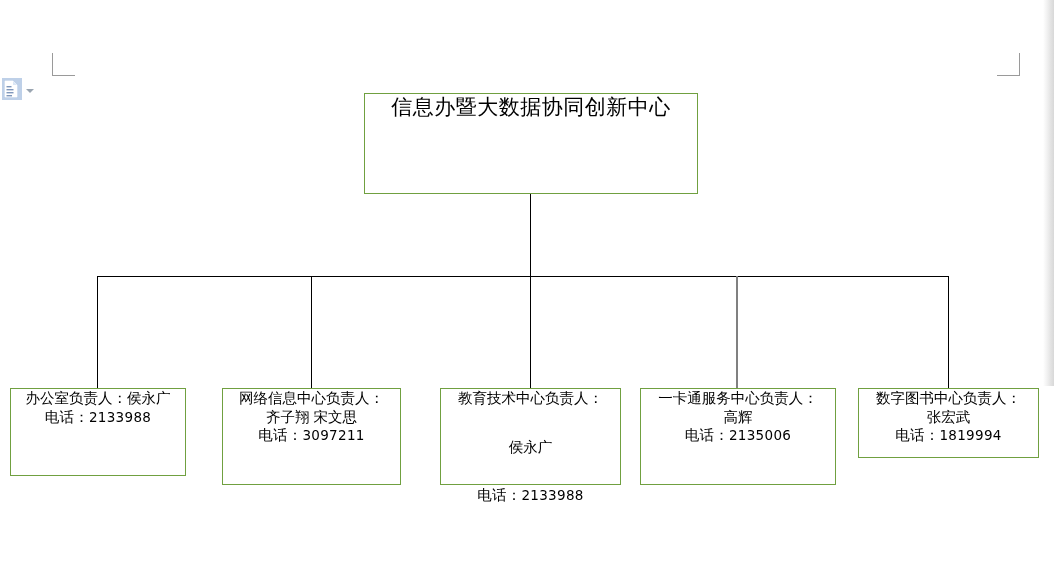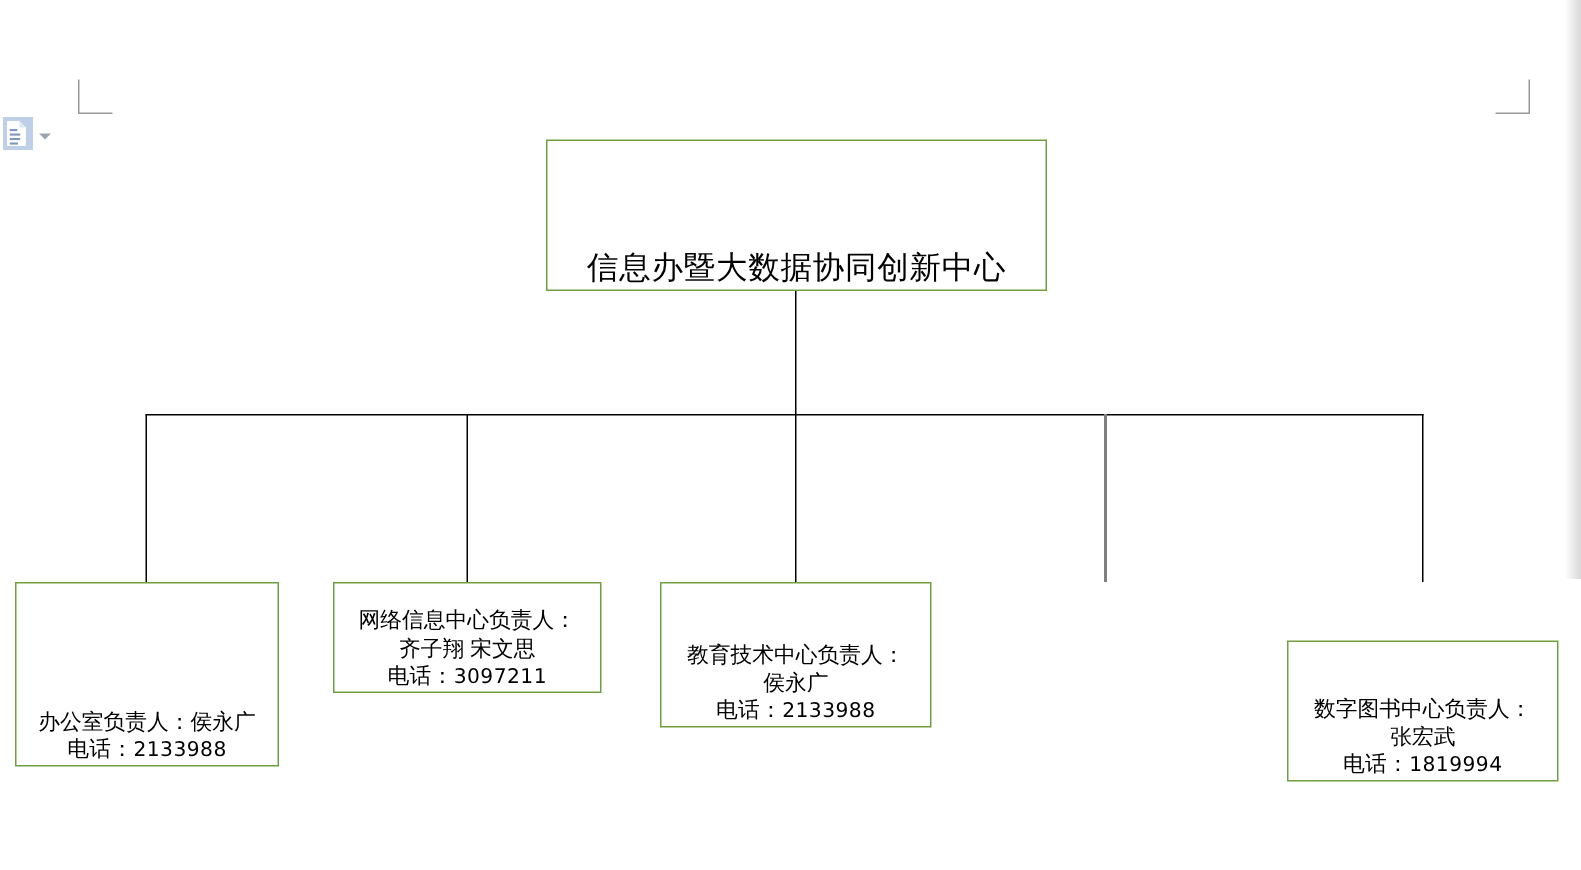--- a/index.html
+++ b/index.html
@@ -86,21 +86,21 @@
 
   
   .node {
     position: absolute;
     box-sizing: border-box;
     border: 1px solid #70a040;
     background: #ffffff;
     display: flex;
     flex-direction: column;
     align-items: center;
-    justify-content: flex-end;
+    justify-content: flex-start;
     color: #000000;
   }
   .node .line {
     display: block;
     text-align: center;
     white-space: nowrap;
     line-height: 1.28;
   }
 
   
@@ -121,25 +121,25 @@
   }
   .leaf .line.phone {
     letter-spacing: 0.2px;
   }
   .leaf .line.phone .num {
     font-family: "DejaVu Sans", "Liberation Sans", sans-serif;
     font-size: 13.5px;
     letter-spacing: 0.3px;
   }
 
-  #node-office    { left: 10px;  top: 388px; width: 176px; height: 123px; }
-  #node-network   { left: 222px; top: 388px; width: 179px; height: 74px; }
-  #node-edutech   { left: 440px; top: 388px; width: 181px; height: 97px; }
+  #node-office    { left: 10px;  top: 388px; width: 176px; height: 88px; }
+  #node-network   { left: 222px; top: 388px; width: 179px; height: 97px; }
+  #node-edutech   { left: 440px; top: 388px; width: 181px; height: 97px; gap: 30px; }
   #node-card      { left: 640px; top: 388px; width: 196px; height: 97px; }
-  #node-library   { left: 858px; top: 388px; width: 181px; height: 94px; margin-top: 39px; }
+  #node-library   { left: 858px; top: 388px; width: 181px; height: 70px; }
 </style>
 </head>
 <body>
 
 <div id="doc-canvas">
 
   <div class="page-edge-shadow"></div>
 
   <div class="corner-mark tl"></div>
   <div class="corner-mark tr"></div>
@@ -181,20 +181,25 @@
     <span class="line">齐子翔 宋文思</span>
     <span class="line phone"><span>电话：</span><span class="num">3097211</span></span>
   </div>
 
   <div class="node leaf" id="node-edutech">
     <span class="line">教育技术中心负责人：</span>
     <span class="line">侯永广</span>
     <span class="line phone"><span>电话：</span><span class="num">2133988</span></span>
   </div>
 
+  <div class="node leaf" id="node-card">
+    <span class="line">一卡通服务中心负责人：</span>
+    <span class="line">高辉</span>
+    <span class="line phone"><span>电话：</span><span class="num">2135006</span></span>
+  </div>
 
   <div class="node leaf" id="node-library">
     <span class="line">数字图书中心负责人：</span>
     <span class="line">张宏武</span>
     <span class="line phone"><span>电话：</span><span class="num">1819994</span></span>
   </div>
 
 </div>
 
 </body></html>

